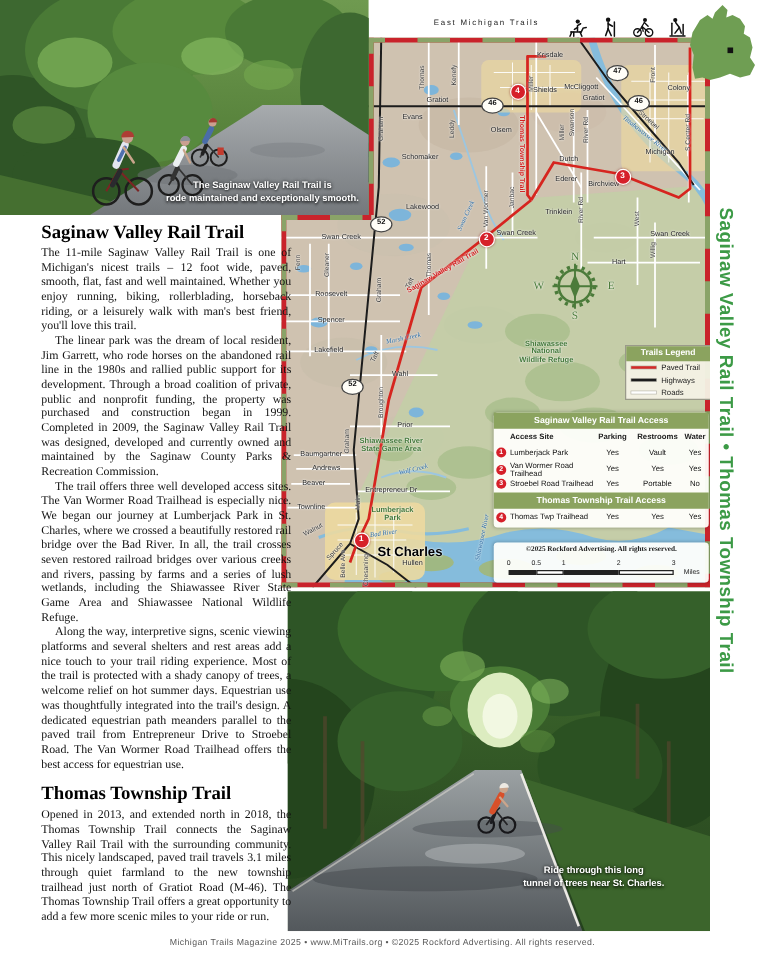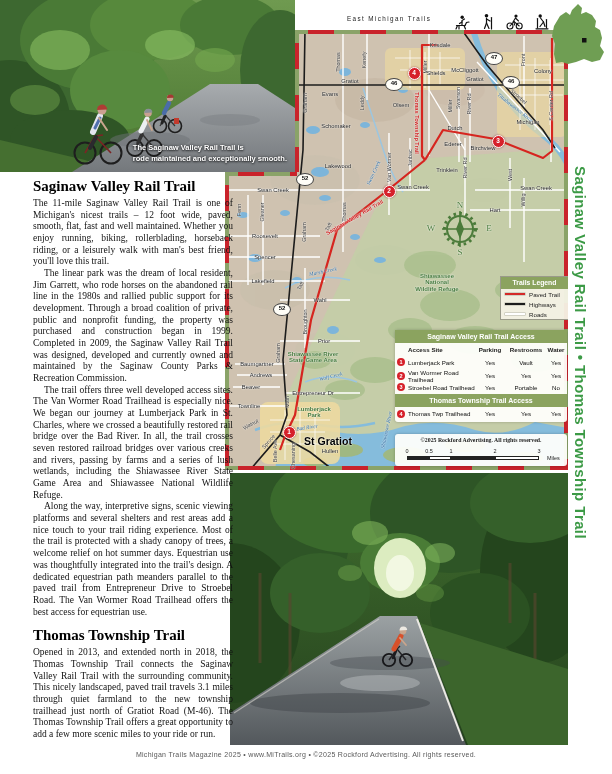--- a/index.html
+++ b/index.html
@@ -59,21 +59,21 @@
 
   
   .map-title{position:absolute;left:347px;top:15px;font-size:6.3px;letter-spacing:1.4px;color:#222;z-index:4;}
   .icons{position:absolute;left:453px;top:13px;display:flex;gap:9px;z-index:4;}
   .icons svg{display:block;}
   .michigan{position:absolute;left:548px;top:0;z-index:4;}
 
   
   .photo-top{position:absolute;left:0;top:0;width:295px;height:172px;z-index:3;overflow:hidden;}
   .photo-bottom{position:absolute;left:230px;top:473px;width:338px;height:272px;z-index:1;overflow:hidden;}
-  .cap{position:absolute;color:#fff;font-weight:bold;font-size:7.5px;line-height:1.4;text-align:left;
+  .cap{position:absolute;color:#fff;font-weight:bold;font-size:7.5px;line-height:1.4;text-align:center;
       text-shadow:0 0 3px rgba(0,0,0,.75),0 1px 2px rgba(0,0,0,.6);z-index:2;}
   .cap span{display:block;}
   .photo-top .cap{right:8px;bottom:8px;}
   .photo-bottom .cap{left:150px;top:218px;width:190px;}
 
   
   .article{position:absolute;left:33px;top:178px;width:200px;z-index:2;}
   .article h2{font-family:"Liberation Serif",serif;font-weight:bold;font-size:15px;margin:0 0 3px 0;color:#000;}
   .article .sec2 h2{margin-top:9px;}
   .article p{font-family:"Liberation Serif",serif;font-size:9.5px;line-height:1.23;text-align:justify;
@@ -317,21 +317,21 @@
         <div class="ml water" style="left: 149px; top: 143px; transform: translate(-50%, -50%) rotate(-65deg);">Swan Creek</div>
         <div class="ml area" style="left: 88px; top: 327px; transform: translate(-50%, -50%) rotate(0deg);">Shiawassee River
 State Game Area</div>
         <div class="ml area" style="left: 212px; top: 252px; transform: translate(-50%, -50%) rotate(0deg);">Shiawassee
 National
 Wildlife Refuge</div>
         <div class="ml area" style="left: 89px; top: 382px; transform: translate(-50%, -50%) rotate(0deg);">Lumberjack
 Park</div>
         <div class="ml trail" style="left: 191px; top: 93px; transform: translate(-50%, -50%) rotate(90deg);">Thomas Township Trail</div>
         <div class="ml trail" style="left: 130px; top: 188px; transform: translate(-50%, -50%) rotate(-30deg);">Saginaw Valley Rail Trail</div>
-        <div class="ml city" style="left: 103px; top: 412px; transform: translate(-50%, -50%) rotate(0deg);">St Gratiot</div>
+        <div class="ml city" style="left: 103px; top: 412px; transform: translate(-50%, -50%) rotate(0deg);">St Charles</div>
         <div class="ml compass" style="left: 235px; top: 176px; transform: translate(-50%, -50%) rotate(0deg);">N</div>
         <div class="ml compass" style="left: 206px; top: 199px; transform: translate(-50%, -50%) rotate(0deg);">W</div>
         <div class="ml compass" style="left: 264px; top: 199px; transform: translate(-50%, -50%) rotate(0deg);">E</div>
         <div class="ml compass" style="left: 235px; top: 223px; transform: translate(-50%, -50%) rotate(0deg);">S</div>
       </div>
     <div id="map-shields">
         <div class="shield" style="left: 168px; top: 53px;">46</div>
         <div class="shield" style="left: 285px; top: 51px;">46</div>
         <div class="shield" style="left: 268px; top: 27px;">47</div>
         <div class="shield" style="left: 79px; top: 148px;">52</div>
@@ -613,16 +613,20 @@
         <circle cx="159" cy="187" r="6.2" stroke="#17171a" stroke-width="1.8" fill="none"></circle>
         <circle cx="176" cy="187" r="6.2" stroke="#17171a" stroke-width="1.8" fill="none"></circle>
         <path d="M159,187 L167,176 L176,187 M167,176 L170,173" stroke="#232326" stroke-width="1.4" fill="none"></path>
         <path d="M166,178 L163,185" stroke="#1c1c20" stroke-width="2.5" stroke-linecap="round" fill="none"></path>
         <path d="M164,176 L171,163" stroke="#d8502a" stroke-width="5" stroke-linecap="round" fill="none"></path>
         <path d="M170,165 L176,172" stroke="#caa58c" stroke-width="1.8" stroke-linecap="round" fill="none"></path>
         <circle cx="173" cy="158" r="3.4" fill="#caa58c"></circle>
         <path d="M169.6,157.5 a3.8,3.8 0 0 1 7.6,-.6 z" fill="#ece9e2"></path>
       </g>
     </svg>
+    <div class="cap">
+      <span>Ride through this long</span>
+      <span>tunnel of trees near St. Charles.</span>
+    </div>
   </div>
 
   <div class="footer">Michigan Trails Magazine 2025 • www.MiTrails.org • ©2025 Rockford Advertising. All rights reserved.</div>
 </div>
 
 </body></html>

